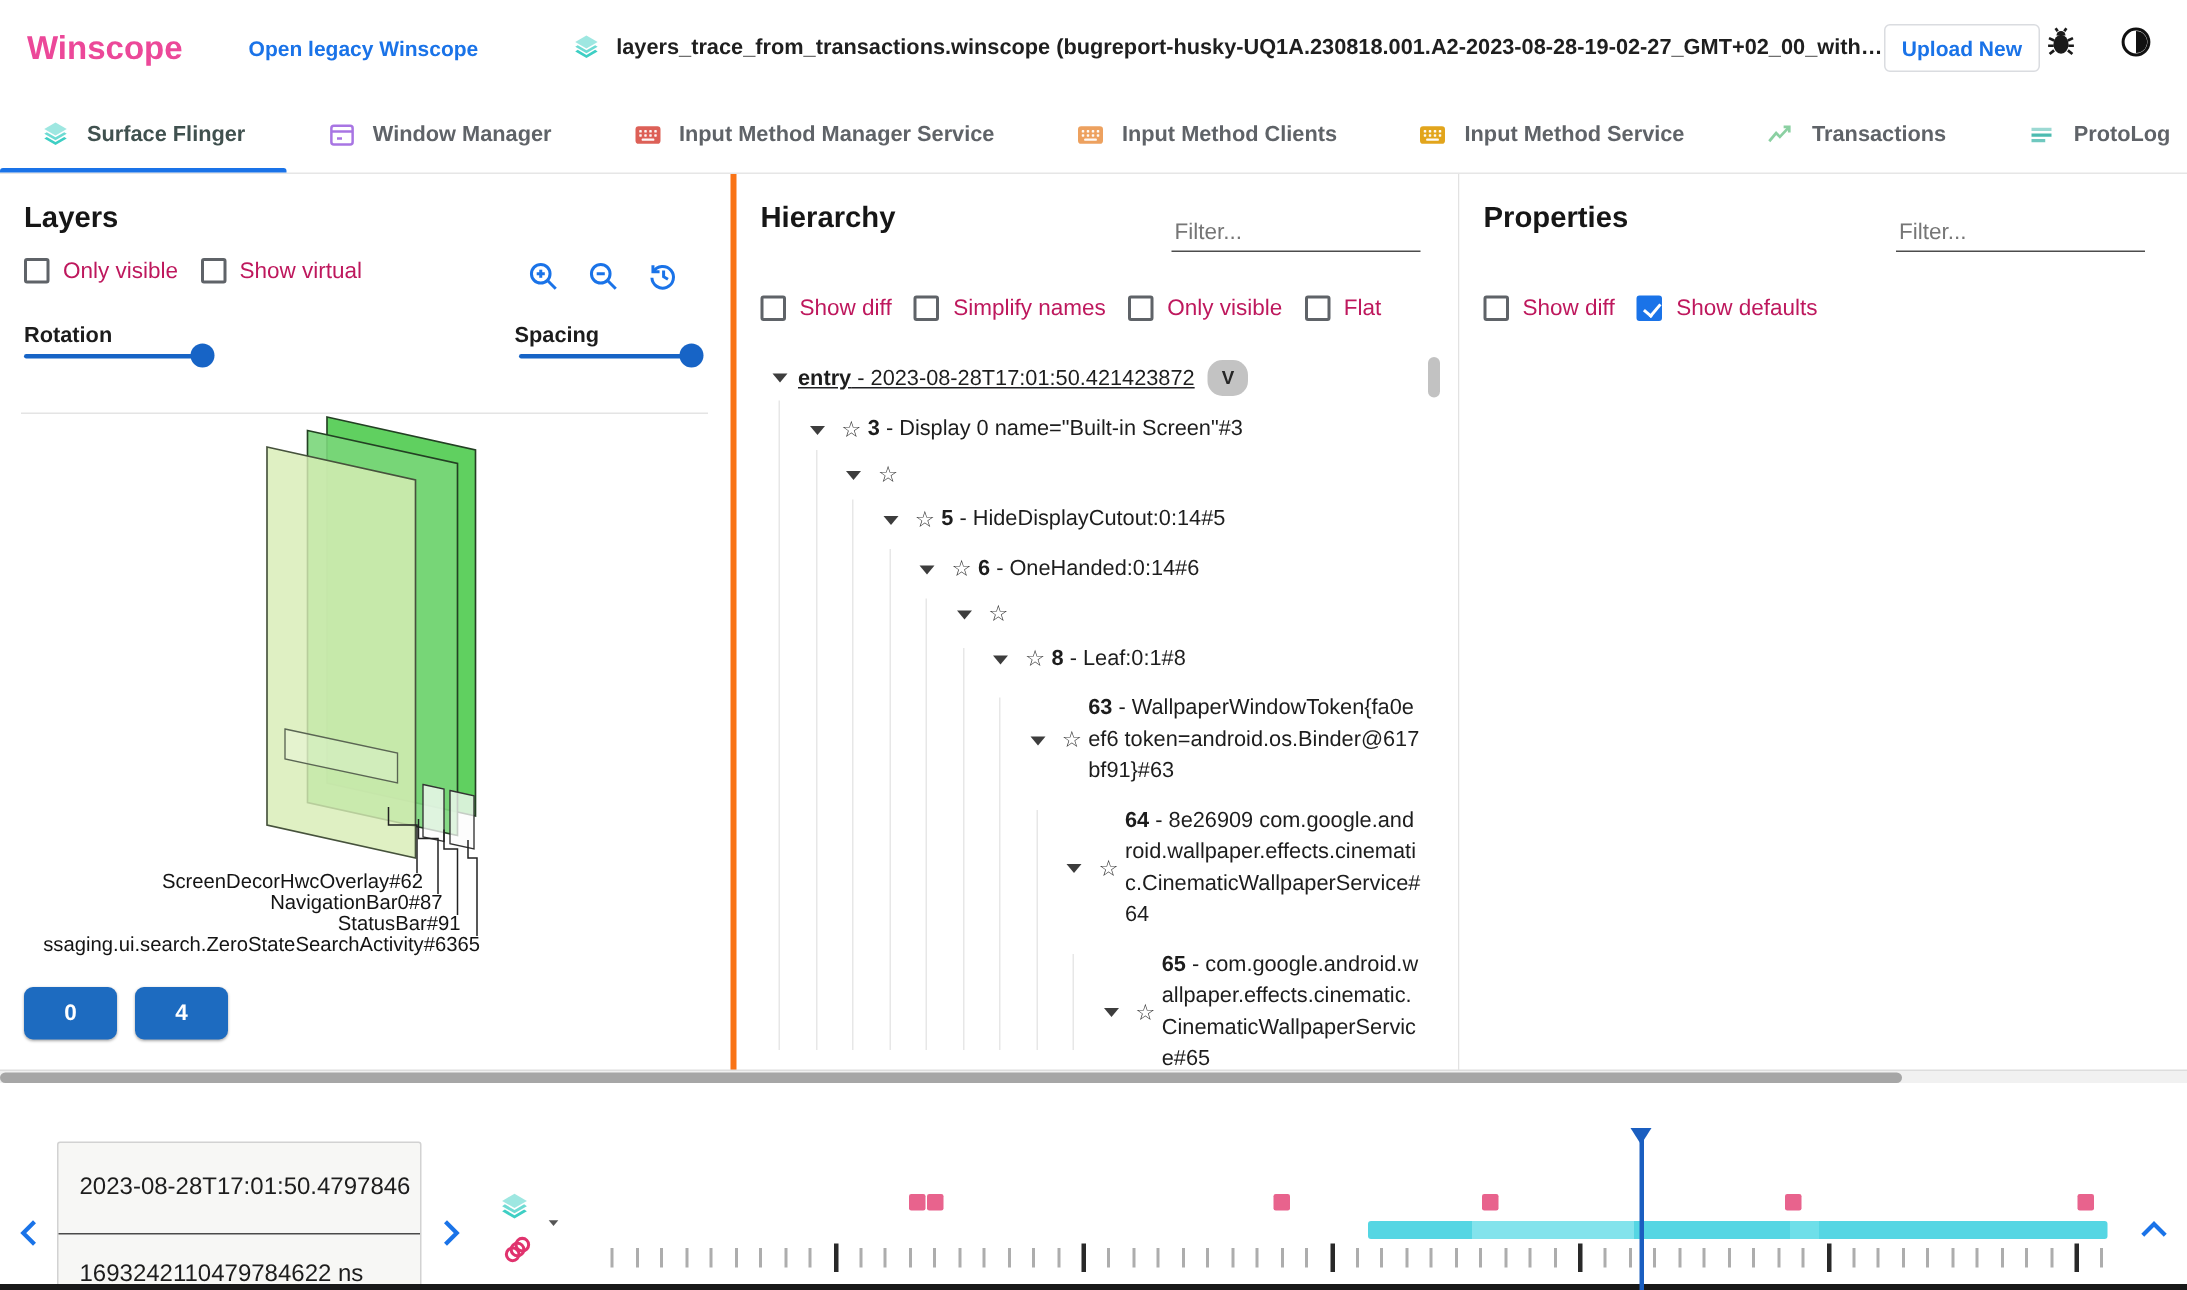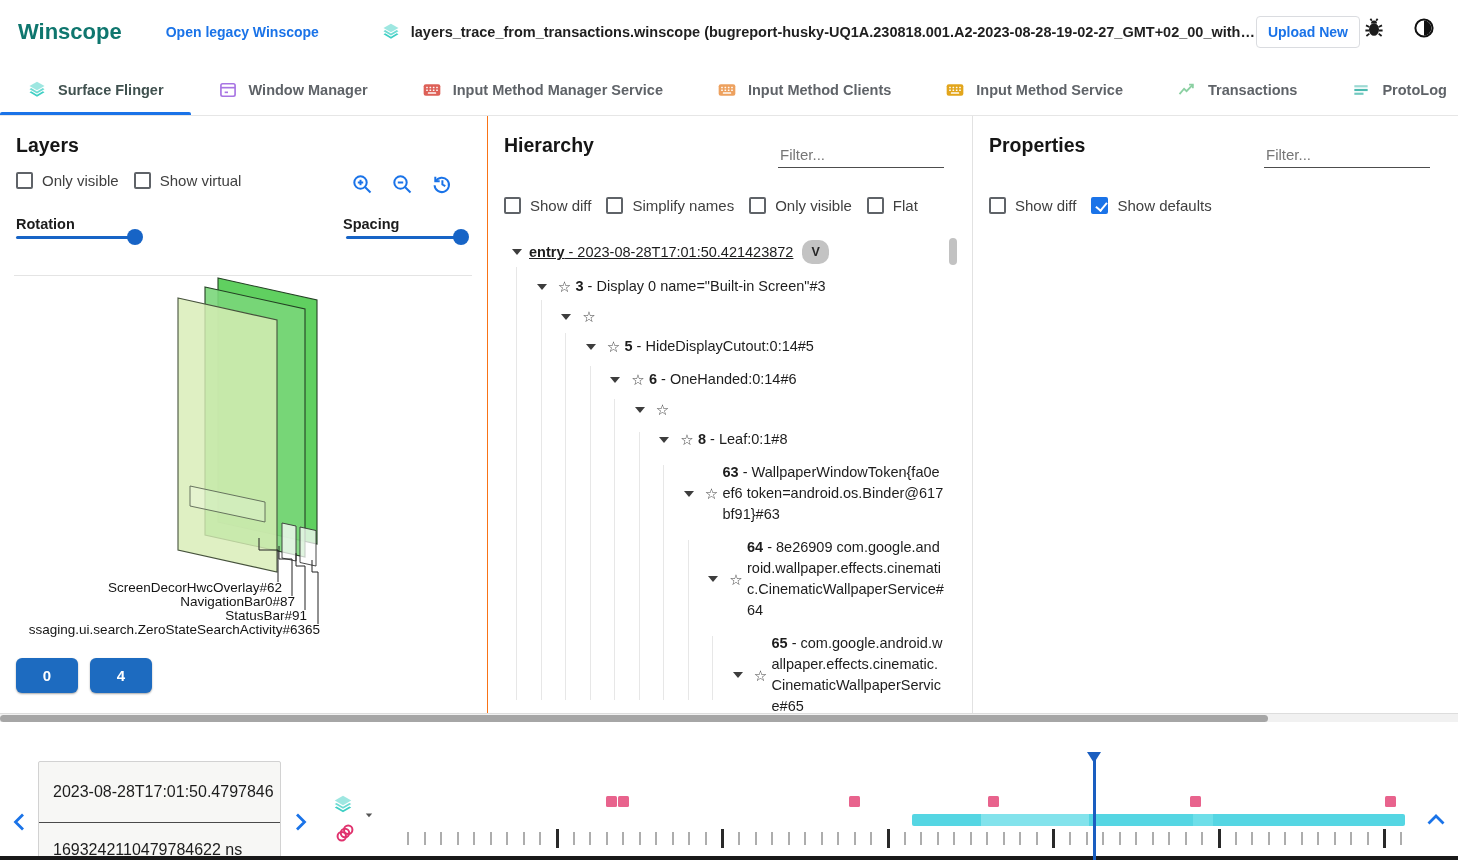--- a/index.html
+++ b/index.html
@@ -3,48 +3,48 @@
 <meta charset="utf-8">
 <style>
 *{box-sizing:border-box;margin:0;padding:0}
 html,body{width:1458px;height:860px;overflow:hidden;background:#fff;
   font-family:"Liberation Sans",sans-serif;color:#202124}
 #app{position:relative;width:1458px;height:860px;background:#fff;overflow:hidden}
 svg{display:block}
 
 
 #header{position:absolute;left:0;top:0;width:1458px;height:64px;display:flex;align-items:center;padding:0 18px;background:#fff}
-#app-title{font-size:22px;font-weight:700;color:#0f766e}
+#app-title{font-size:22px;font-weight:700;color:#ec4899}
 #legacy-link{margin-left:44px;font-size:14px;font-weight:700;color:#1a73e8;cursor:pointer;white-space:nowrap}
 #file-info{margin-left:62px;display:flex;align-items:center;gap:10px;min-width:0}
 #file-name{font-size:14.5px;font-weight:600;color:#1f1f1f;white-space:nowrap;overflow:hidden;text-overflow:ellipsis;max-width:930px}
 #header-right{margin-left:auto;display:flex;align-items:flex-start;gap:2px}
 #upload-btn{border:1px solid #dadce0;background:#fff;border-radius:4px;padding:7px 11px;font-size:14px;font-weight:700;color:#1a73e8;cursor:pointer;white-space:nowrap;font-family:inherit}
 .hicon{width:24px;height:24px;display:flex;align-items:center;justify-content:center}
 #dark-toggle{margin-left:24px;margin-right:4px}
 
 
 #tabbar{position:absolute;left:0;top:64px;width:1458px;height:52px;display:flex;border-bottom:1px solid #e6e6e6;background:#fff;overflow:hidden}
 .tab{display:flex;align-items:center;gap:11px;padding:0 27px;height:52px;font-size:14.5px;font-weight:600;color:#5f6368;white-space:nowrap;position:relative;cursor:pointer;flex:none}
 .tab.active{color:#40514f}
 .tab.active::after{content:"";position:absolute;left:0;right:0;bottom:0;height:4px;background:#1a73e8;border-radius:2px 2px 0 0}
 .ticon{width:20px;height:20px}
 
 
 .panel{position:absolute;top:116px;height:598px;background:#fff}
 #layers-panel{left:0;width:487px}
-#hierarchy-panel{left:487px;width:486px;border-left:1px solid #f97316;border-right:1px solid #e2e2e2}
+#hierarchy-panel{left:487px;width:486px;border-left:4px solid #f97316;border-right:1px solid #e2e2e2}
 #properties-panel{left:973px;width:485px}
 .panel-title{position:absolute;left:16px;top:18px;font-size:19.5px;font-weight:700;color:#161616}
 .filter-input{position:absolute;top:26px;width:166px;border:none;border-bottom:1px solid #4d4d4d;font-size:15px;padding:4px 2px;background:transparent;color:#202124;font-family:inherit;outline:none}
 .filter-input::placeholder{color:#767676}
 
 
 .checks{position:absolute;display:flex;align-items:center;gap:15px}
-.cb{display:flex;align-items:center;gap:9px;font-size:15px;color:#404040;cursor:pointer;white-space:nowrap}
+.cb{display:flex;align-items:center;gap:9px;font-size:15px;color:#be185d;cursor:pointer;white-space:nowrap}
 .box{width:17px;height:17px;border:2px solid #5f6368;border-radius:2px;background:#fff;position:relative;flex:none}
 .box.on{background:#1a73e8;border-color:#1a73e8}
 .box.on::after{content:"";position:absolute;left:4.5px;top:1px;width:5px;height:9px;border:solid #fff;border-width:0 2.2px 2.2px 0;transform:rotate(40deg)}
 
 
 #layer-icons{position:absolute;left:350px;top:56px;display:flex;gap:16px}
 .icon-btn{width:24px;height:24px;cursor:pointer}
 .slider-label{position:absolute;top:100px;font-size:14.5px;font-weight:700;color:#1c1c1c}
 .slider-track{position:absolute;top:120px;height:3px;background:#1764c6;border-radius:2px}
 .slider-thumb{position:absolute;top:113px;width:16px;height:16px;border-radius:50%;background:#1764c6;cursor:pointer}

